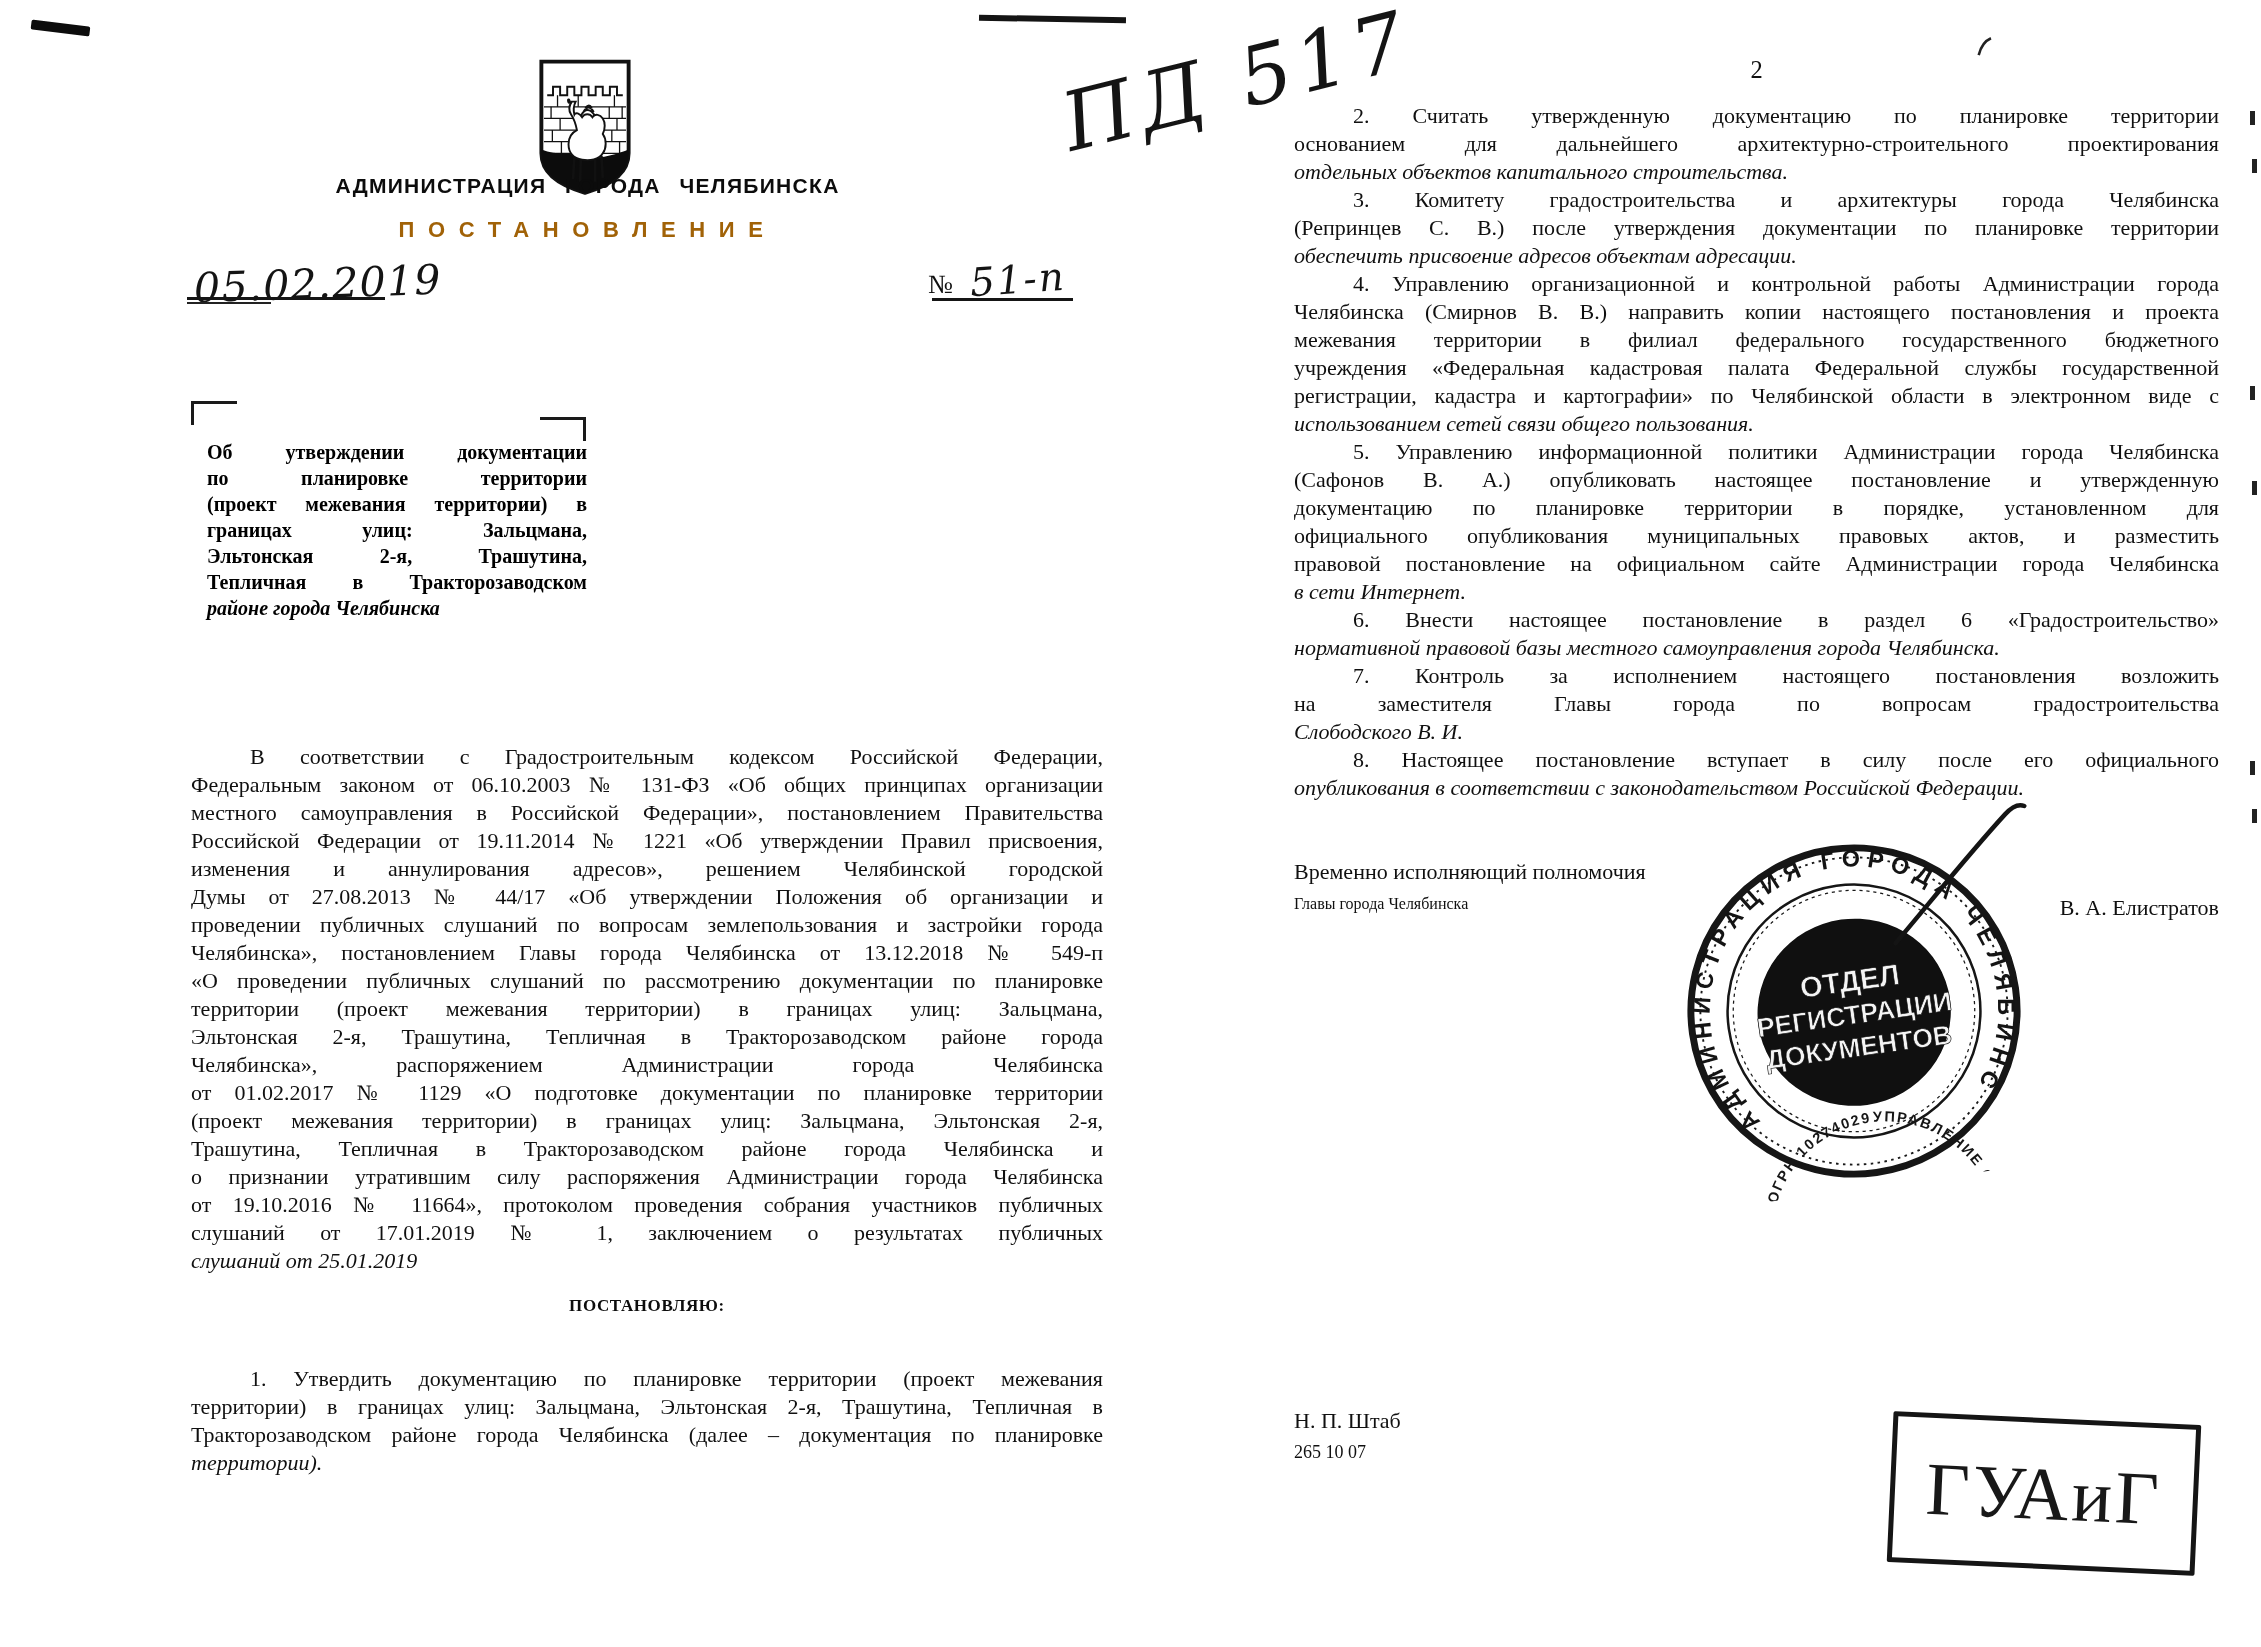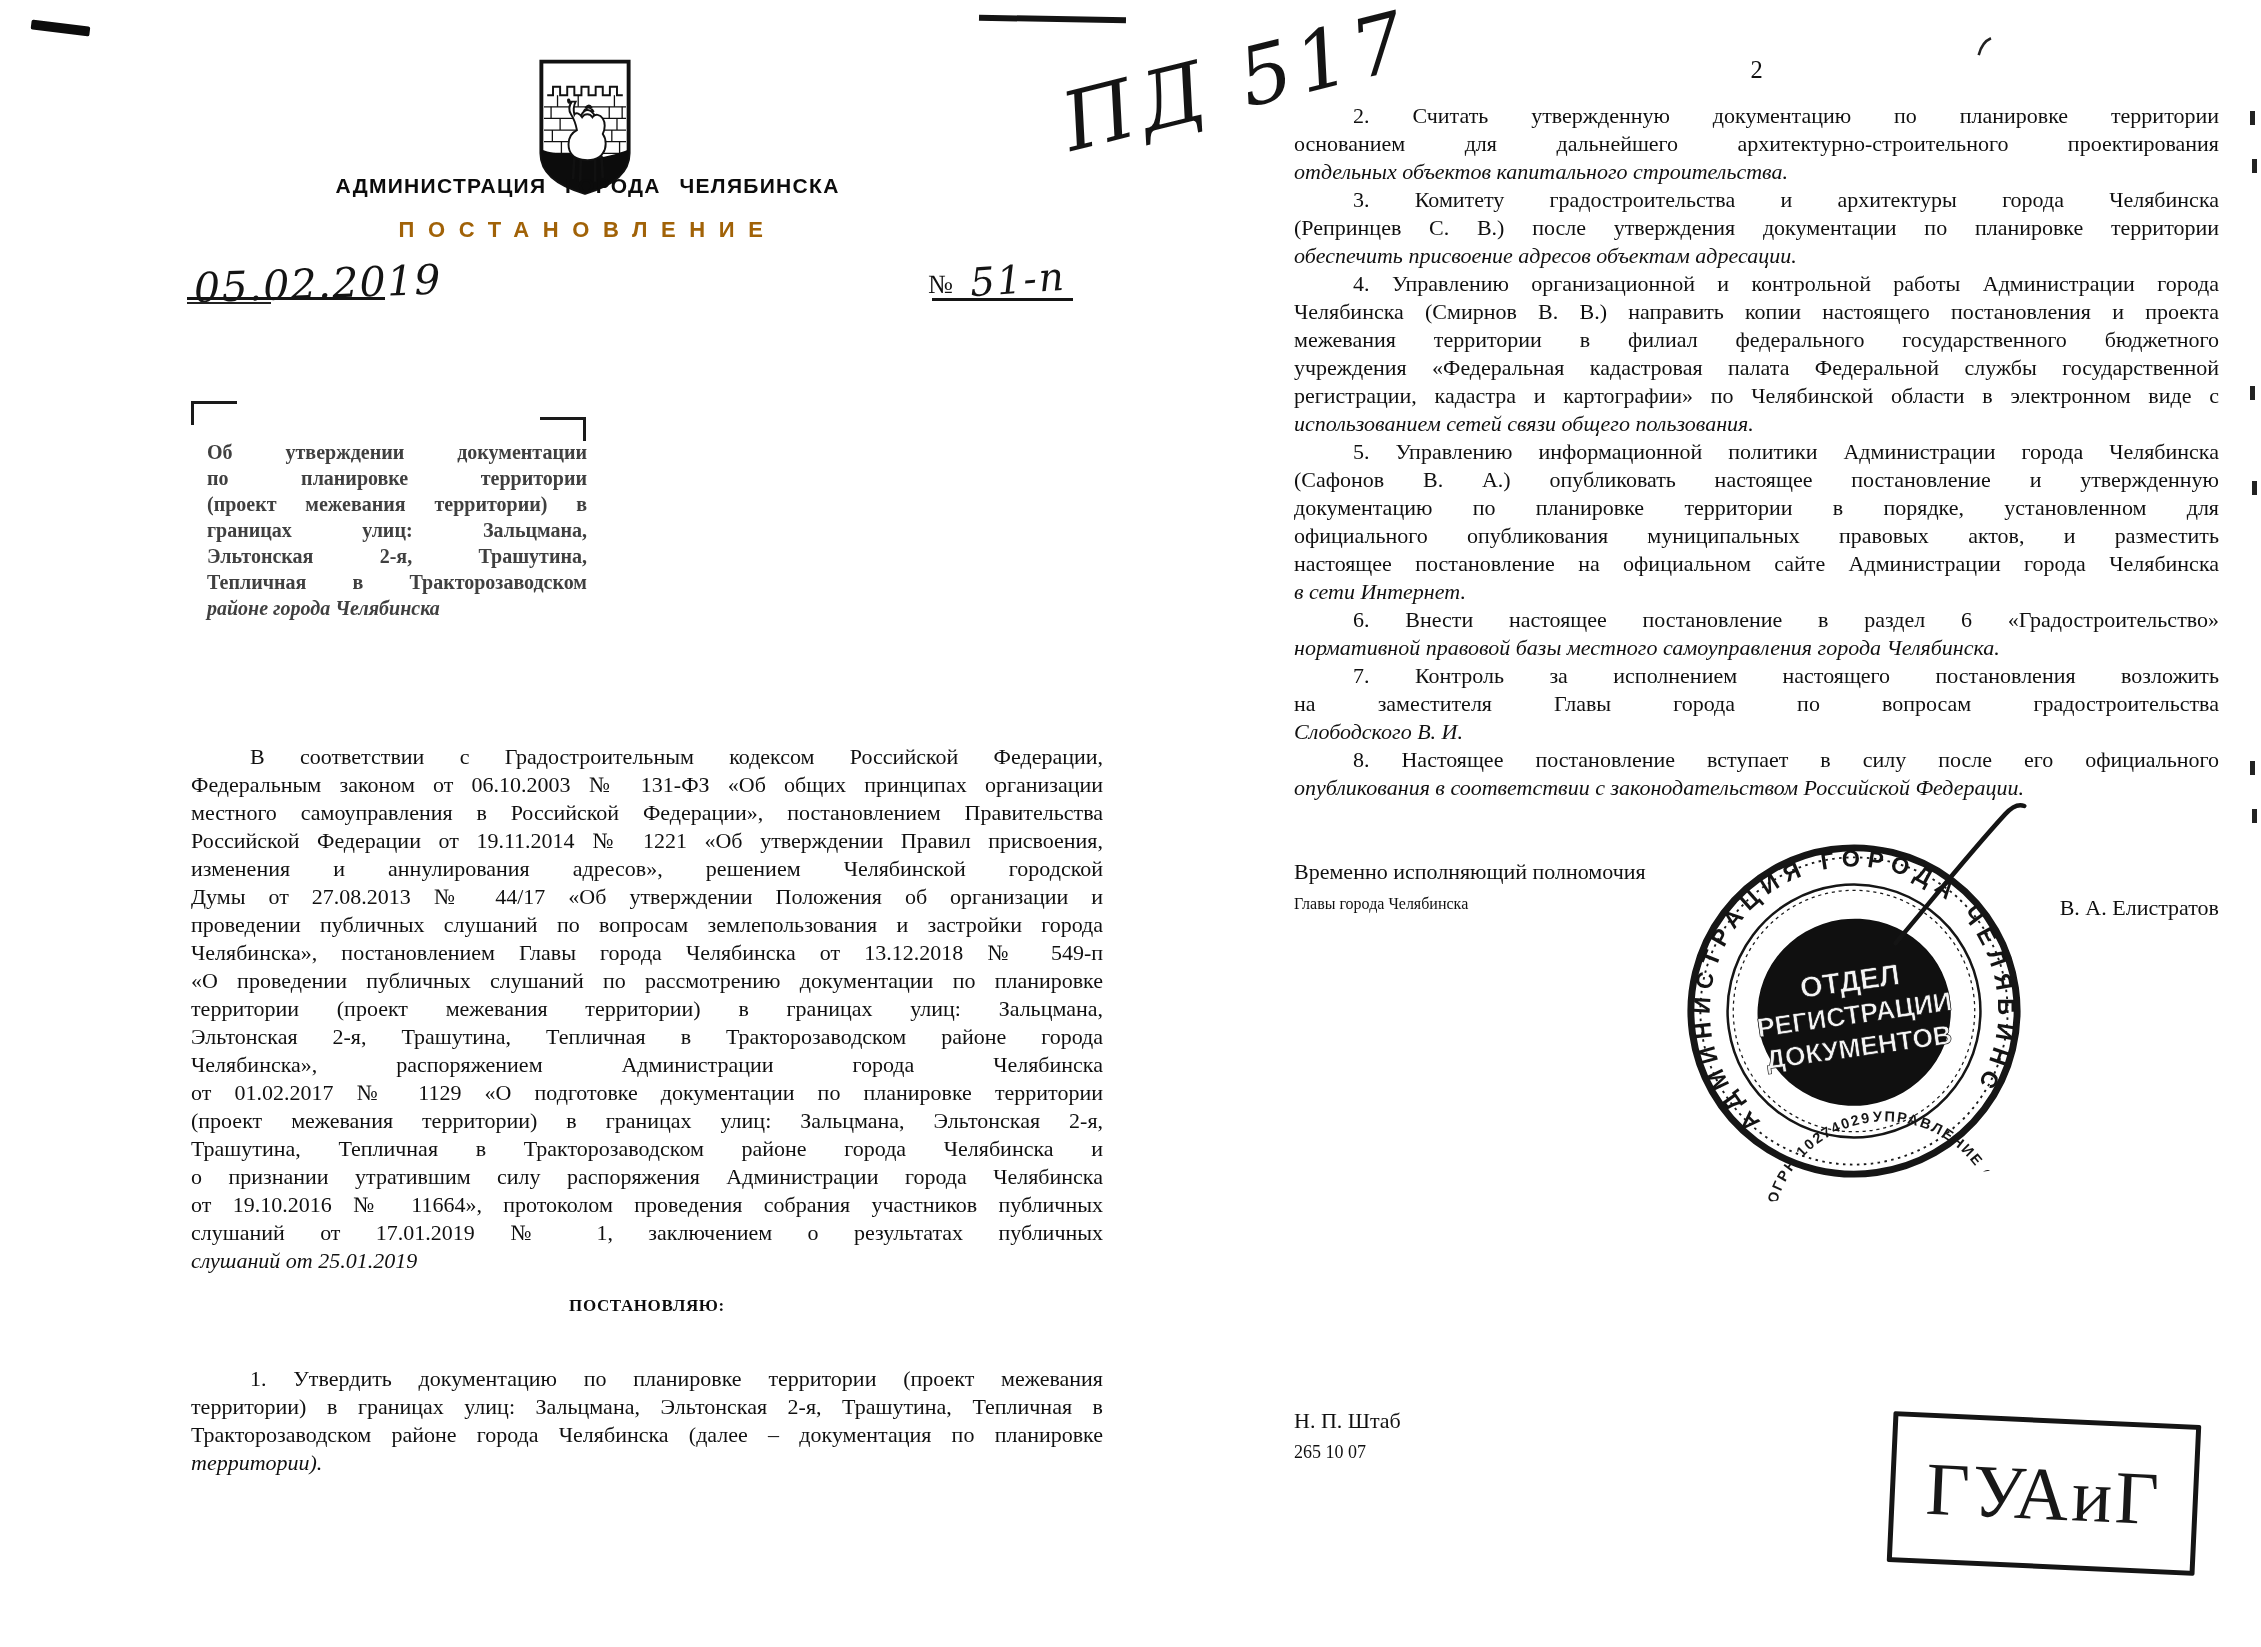--- a/index.html
+++ b/index.html
@@ -23,21 +23,21 @@
     top:217px;font-family:"Liberation Sans","DejaVu Sans",sans-serif;
     font-weight:bold;font-size:22px;letter-spacing:13.6px;color:#a16207;
   }
   .hand{font-family:"DejaVu Serif",serif;font-style:italic;color:#141414;}
   .date-hand{left:194px;top:260px;font-size:41px;letter-spacing:1.3px;transform:rotate(-2deg);}
   .num-sign{left:928px;top:270px;font-size:26px;}
   .num-hand{left:970px;top:257px;font-size:39px;letter-spacing:1.9px;transform:rotate(-4deg);}
   .uline{background:#151515;height:3.2px;}
   .corner-l{left:191px;top:401px;width:43px;height:20.7px;border-left:3.9px solid #1a1a1a;border-top:3.9px solid #1a1a1a;}
   .corner-r{left:540px;top:417px;width:43px;height:20.7px;border-right:3.9px solid #1a1a1a;border-top:3.2px solid #1a1a1a;}
-  .title-block{left:207px;top:439px;width:380px;font-size:20px;line-height:26px;font-weight:bold;color:#404040;}
+  .title-block{left:207px;top:439px;width:380px;font-size:20px;line-height:26px;font-weight:bold;color:#000000;}
   .body-left{left:191px;top:743px;width:912px;font-size:22px;line-height:28px;}
   .resolve{left:191px;top:1296px;width:912px;text-align:center;font-size:17px;letter-spacing:0.6px;font-weight:bold;color:#0d0d0d;}
   .item1{left:191px;top:1365px;width:912px;font-size:22px;line-height:28px;}
   
   .pageno{left:1737px;top:56px;width:39px;text-align:center;font-size:24.5px;}
   .body-right{left:1294px;top:102px;width:925px;font-size:22px;line-height:28px;}
   .sig1{left:1294px;top:859px;font-size:22px;}
   .sig2{left:1294px;top:895px;font-size:16px;}
   .sig-name{left:1294px;top:895px;width:925px;text-align:right;font-size:22px;}
   .executor{left:1294px;top:1408px;font-size:22px;}
@@ -175,21 +175,21 @@
     <div class="tline ind">4. Управлению организационной и контрольной работы Администрации города</div>
     <div class="tline">Челябинска (Смирнов В. В.) направить копии настоящего постановления и проекта</div>
     <div class="tline">межевания территории в филиал федерального государственного бюджетного</div>
     <div class="tline">учреждения «Федеральная кадастровая палата Федеральной службы государственной</div>
     <div class="tline">регистрации, кадастра и картографии» по Челябинской области в электронном виде с</div>
     <div class="tline end">использованием сетей связи общего пользования.</div>
     <div class="tline ind">5. Управлению информационной политики Администрации города Челябинска</div>
     <div class="tline">(Сафонов В. А.) опубликовать настоящее постановление и утвержденную</div>
     <div class="tline">документацию по планировке территории в порядке, установленном для</div>
     <div class="tline">официального опубликования муниципальных правовых актов, и разместить</div>
-    <div class="tline">настоящее постановление на официальном сайте Администрации города Челябинска</div>
+    <div class="tline">правовой постановление на официальном сайте Администрации города Челябинска</div>
     <div class="tline end">в сети Интернет.</div>
     <div class="tline ind">6. Внести настоящее постановление в раздел 6 «Градостроительство»</div>
     <div class="tline end">нормативной правовой базы местного самоуправления города Челябинска.</div>
     <div class="tline ind">7. Контроль за исполнением настоящего постановления возложить</div>
     <div class="tline">на заместителя Главы города по вопросам градостроительства</div>
     <div class="tline end">Слободского В. И.</div>
     <div class="tline ind">8. Настоящее постановление вступает в силу после его официального</div>
     <div class="tline end">опубликования в соответствии с законодательством Российской Федерации.</div>
   </div>
 

